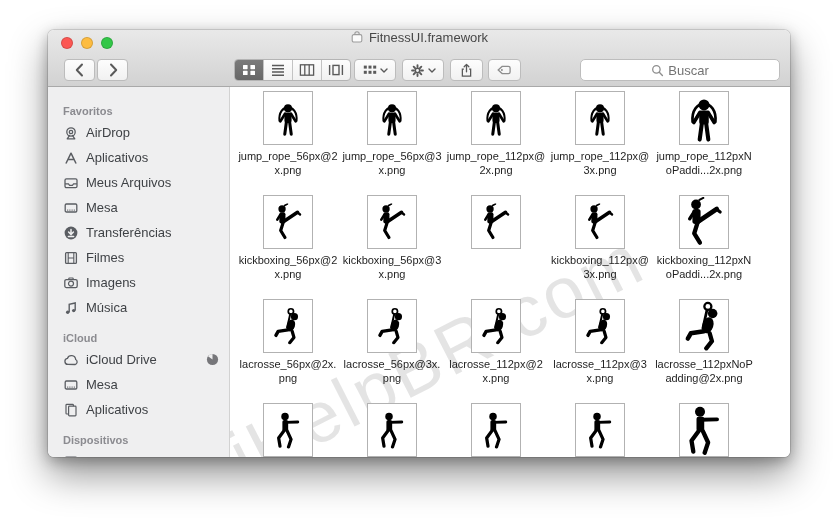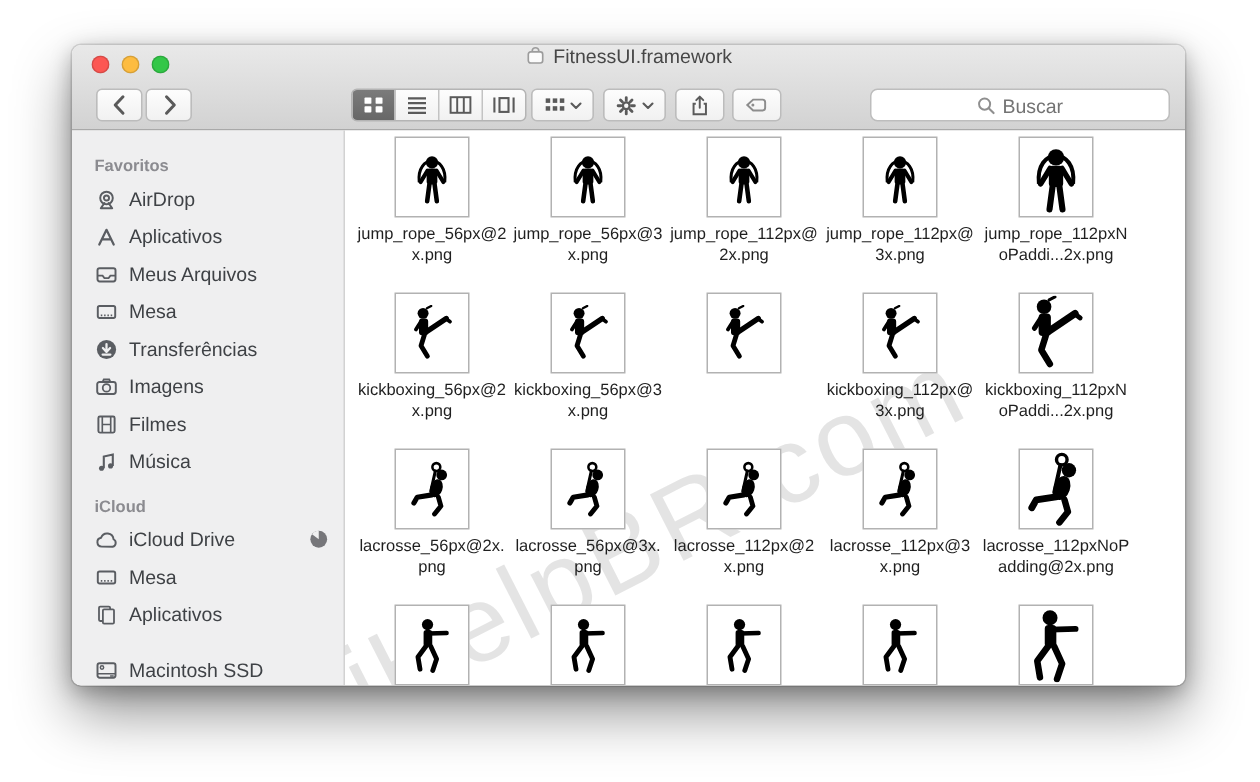--- a/index.html
+++ b/index.html
@@ -335,32 +335,32 @@
             <span class="sb-ic">
               <svg width="16" height="16" viewBox="0 0 16 16">
                 <use href="#sb-download"></use>
               </svg>
             </span>
             <span class="sb-lb">Transferências</span>
           </div>
           <div class="sb-item">
             <span class="sb-ic">
               <svg width="16" height="16" viewBox="0 0 16 16">
+                <use href="#sb-film"></use>
+              </svg>
+            </span>
+            <span class="sb-lb">Filmes</span>
+          </div>
+          <div class="sb-item">
+            <span class="sb-ic">
+              <svg width="16" height="16" viewBox="0 0 16 16">
                 <use href="#sb-camera"></use>
               </svg>
             </span>
             <span class="sb-lb">Imagens</span>
-          </div>
-          <div class="sb-item">
-            <span class="sb-ic">
-              <svg width="16" height="16" viewBox="0 0 16 16">
-                <use href="#sb-film"></use>
-              </svg>
-            </span>
-            <span class="sb-lb">Filmes</span>
           </div>
           <div class="sb-item">
             <span class="sb-ic">
               <svg width="16" height="16" viewBox="0 0 16 16">
                 <use href="#sb-music"></use>
               </svg>
             </span>
             <span class="sb-lb">Música</span>
           </div>
         </div>
@@ -391,20 +391,21 @@
           <div class="sb-item">
             <span class="sb-ic">
               <svg width="16" height="16" viewBox="0 0 16 16">
                 <use href="#sb-docs"></use>
               </svg>
             </span>
             <span class="sb-lb">Aplicativos</span>
           </div>
         </div>
         <div class="sb-section">
+          <div class="sb-header">Dispositivos</div>
           <div class="sb-item">
             <span class="sb-ic">
               <svg width="16" height="16" viewBox="0 0 16 16">
                 <use href="#sb-hdd"></use>
               </svg>
             </span>
             <span class="sb-lb">Macintosh SSD</span>
           </div>
         </div>
       </div>

